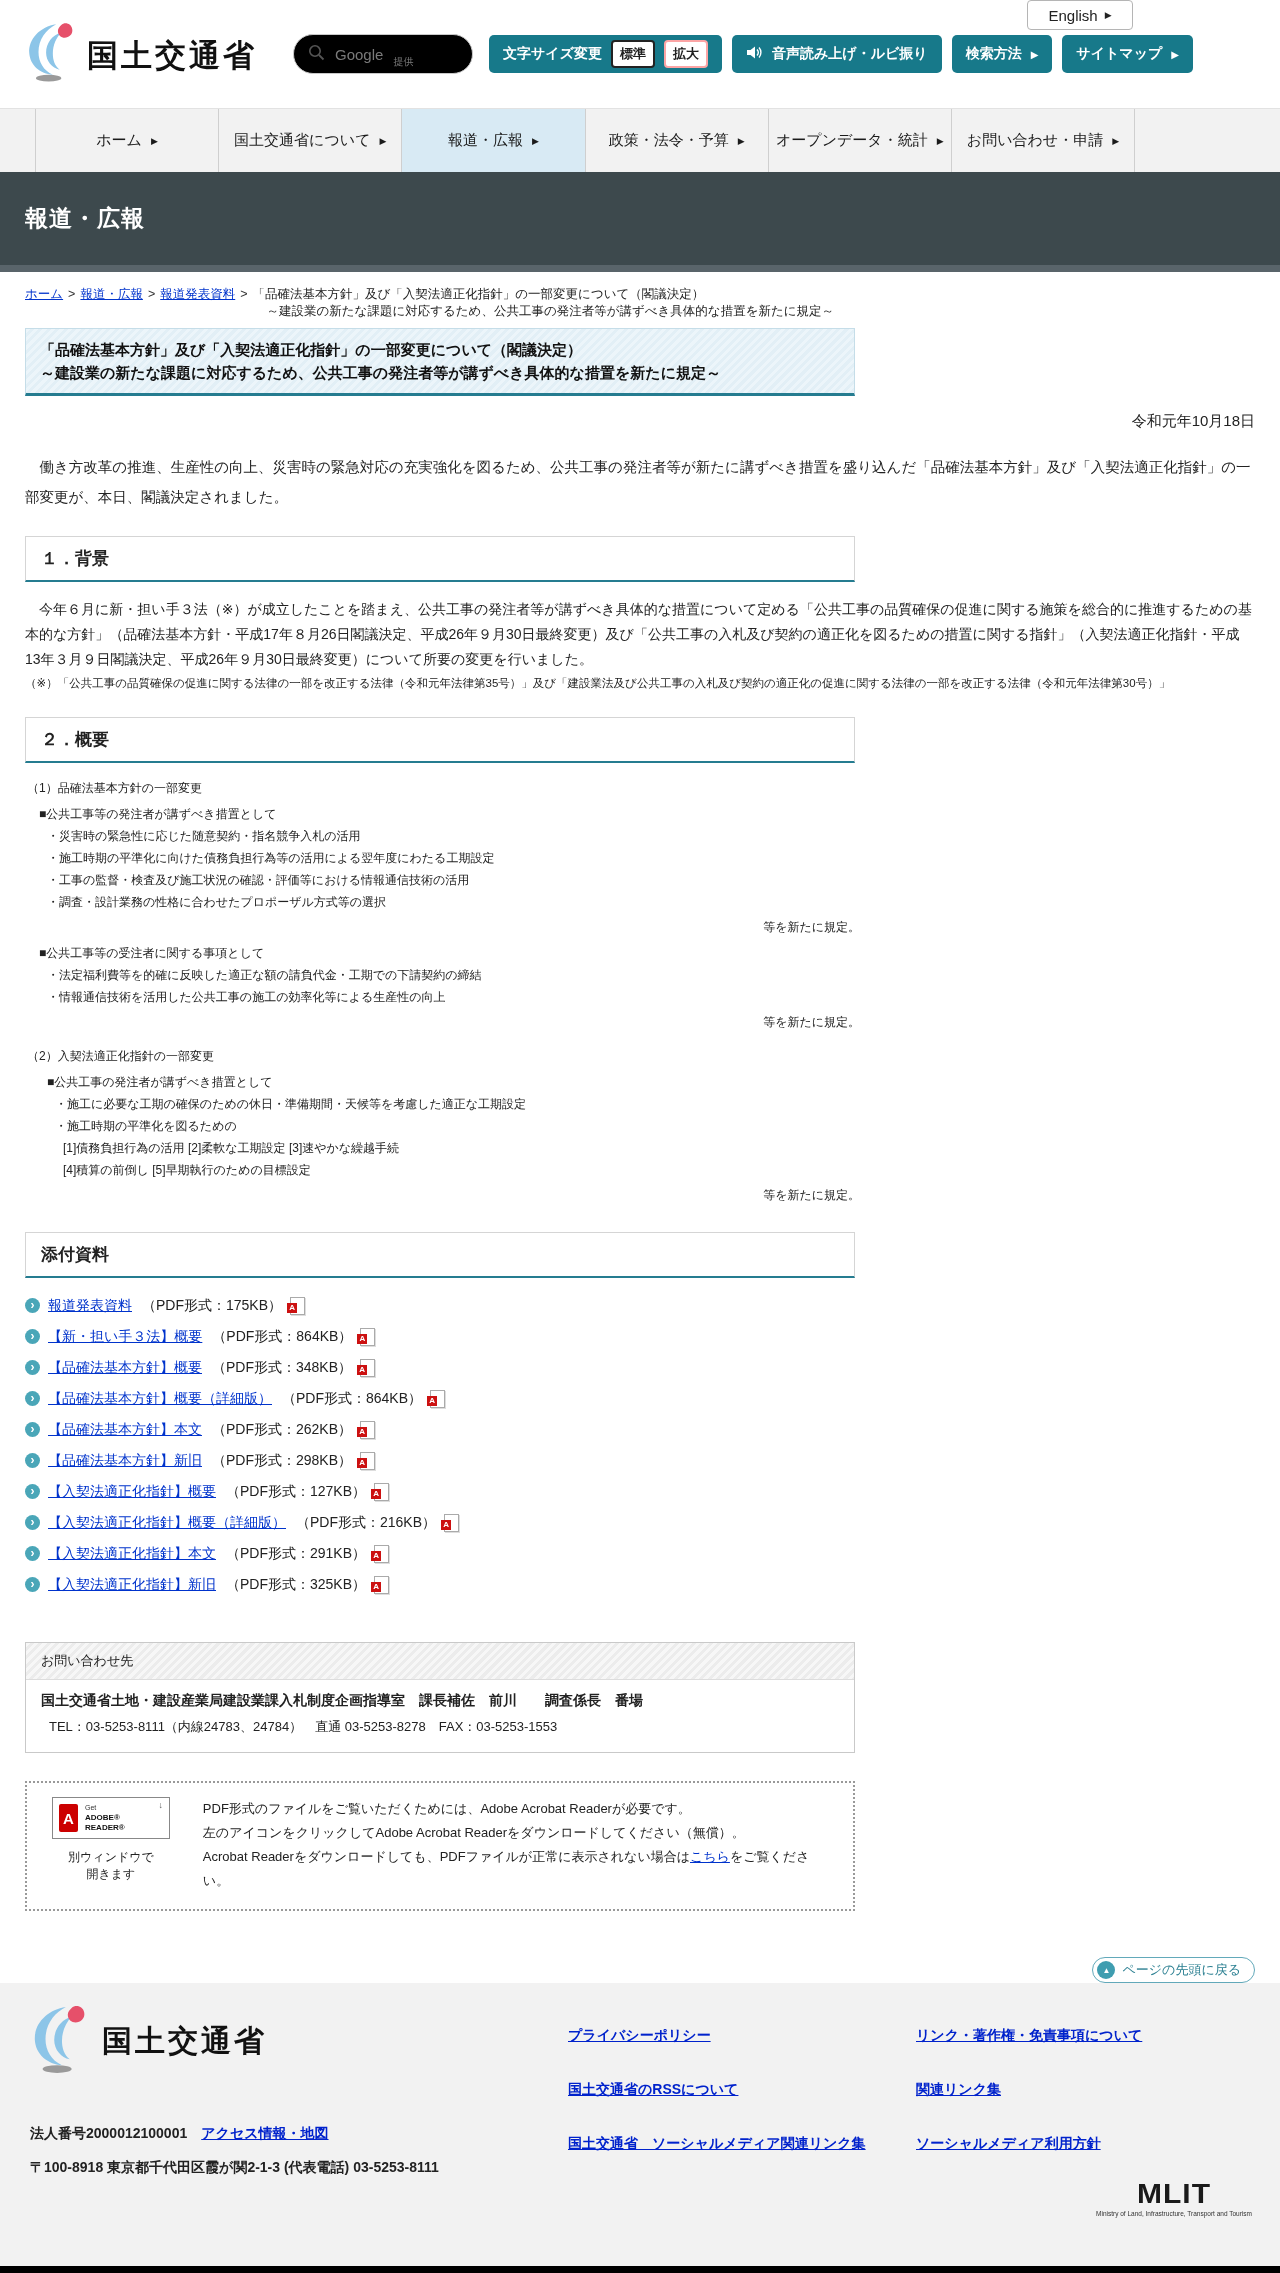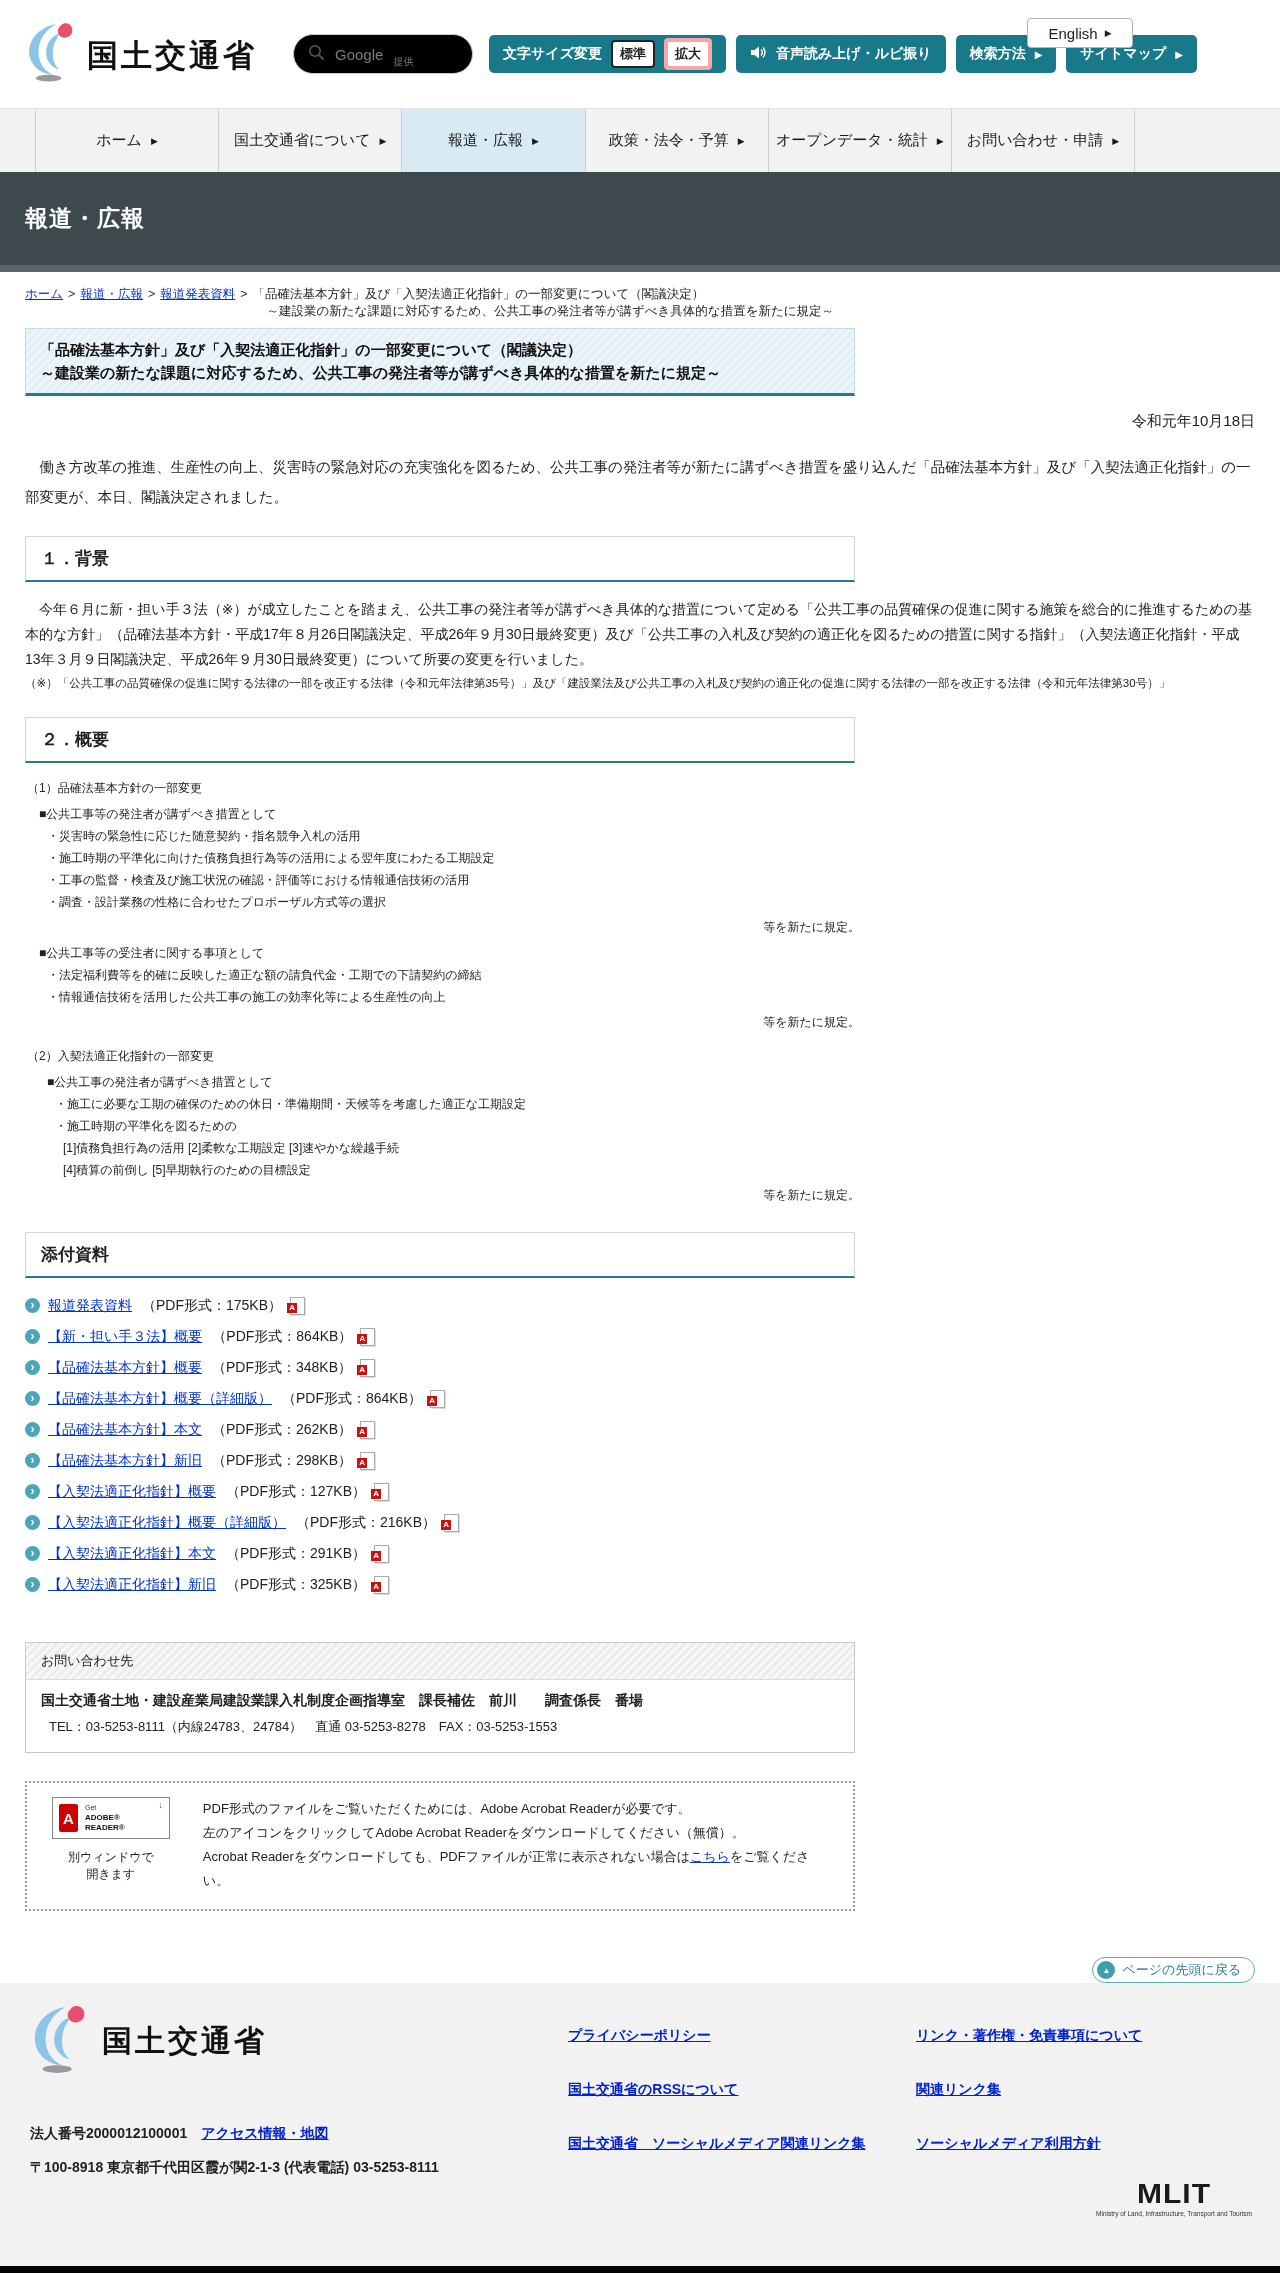--- a/index.html
+++ b/index.html
@@ -16,23 +16,23 @@
   .search-pill{margin-left:36px;width:150px;height:38px;border:1px solid #c9c9c9;border-radius:21px;
        background:#000000;display:flex;align-items:center;padding:0 14px;gap:10px;cursor:text;}
   .search-provider{color:#7a7a7a;font-size:15px;}
   .search-suffix{color:#7a7a7a;font-size:10px;margin-top:16px;font-family:Liberation Serif, serif;}
   .hdr-buttons{margin-left:16px;display:flex;gap:10px;align-items:center;}
   .btn-teal{background:#17798a;color:#fff;border:none;border-radius:5px;height:38px;display:flex;
        align-items:center;padding:0 14px;font-size:14px;font-weight:bold;gap:9px;cursor:pointer;
        font-family:inherit;}
   .chip{background:#fff;color:#222;border-radius:4px;font-size:13px;padding:3px 7px;font-weight:bold;cursor:pointer;}
   .chip-standard{border:2px solid #222;}
-  .chip-large{border:4px solid #fca5a5;}
+  .chip-large{border:2px solid #fca5a5;}
   .arrow{font-size:10px;}
-  .english{position:absolute;top:18px;right:147px;width:106px;height:30px;background:#fff;
+  .english{position:absolute;top:0;right:147px;width:106px;height:30px;background:#fff;
        border:1px solid #b5b5b5;border-radius:4px;font-size:15px;display:flex;align-items:center;
        justify-content:center;gap:7px;cursor:pointer;font-family:inherit;color:#222;}
   .english .arrow{font-size:9px;}
 
   
   .nav{background:#f2f2f2;border-top:1px solid #e2e2e2;height:63px;}
   .nav-list{width:1100px;margin-left:35px;display:flex;height:100%;}
   .nav-item{flex:1;display:flex;align-items:center;justify-content:center;gap:9px;font-size:15px;
        border-left:1px solid #cfcfcf;cursor:pointer;color:#1b1b1b;}
   .nav-item:last-child{border-right:1px solid #cfcfcf;}

